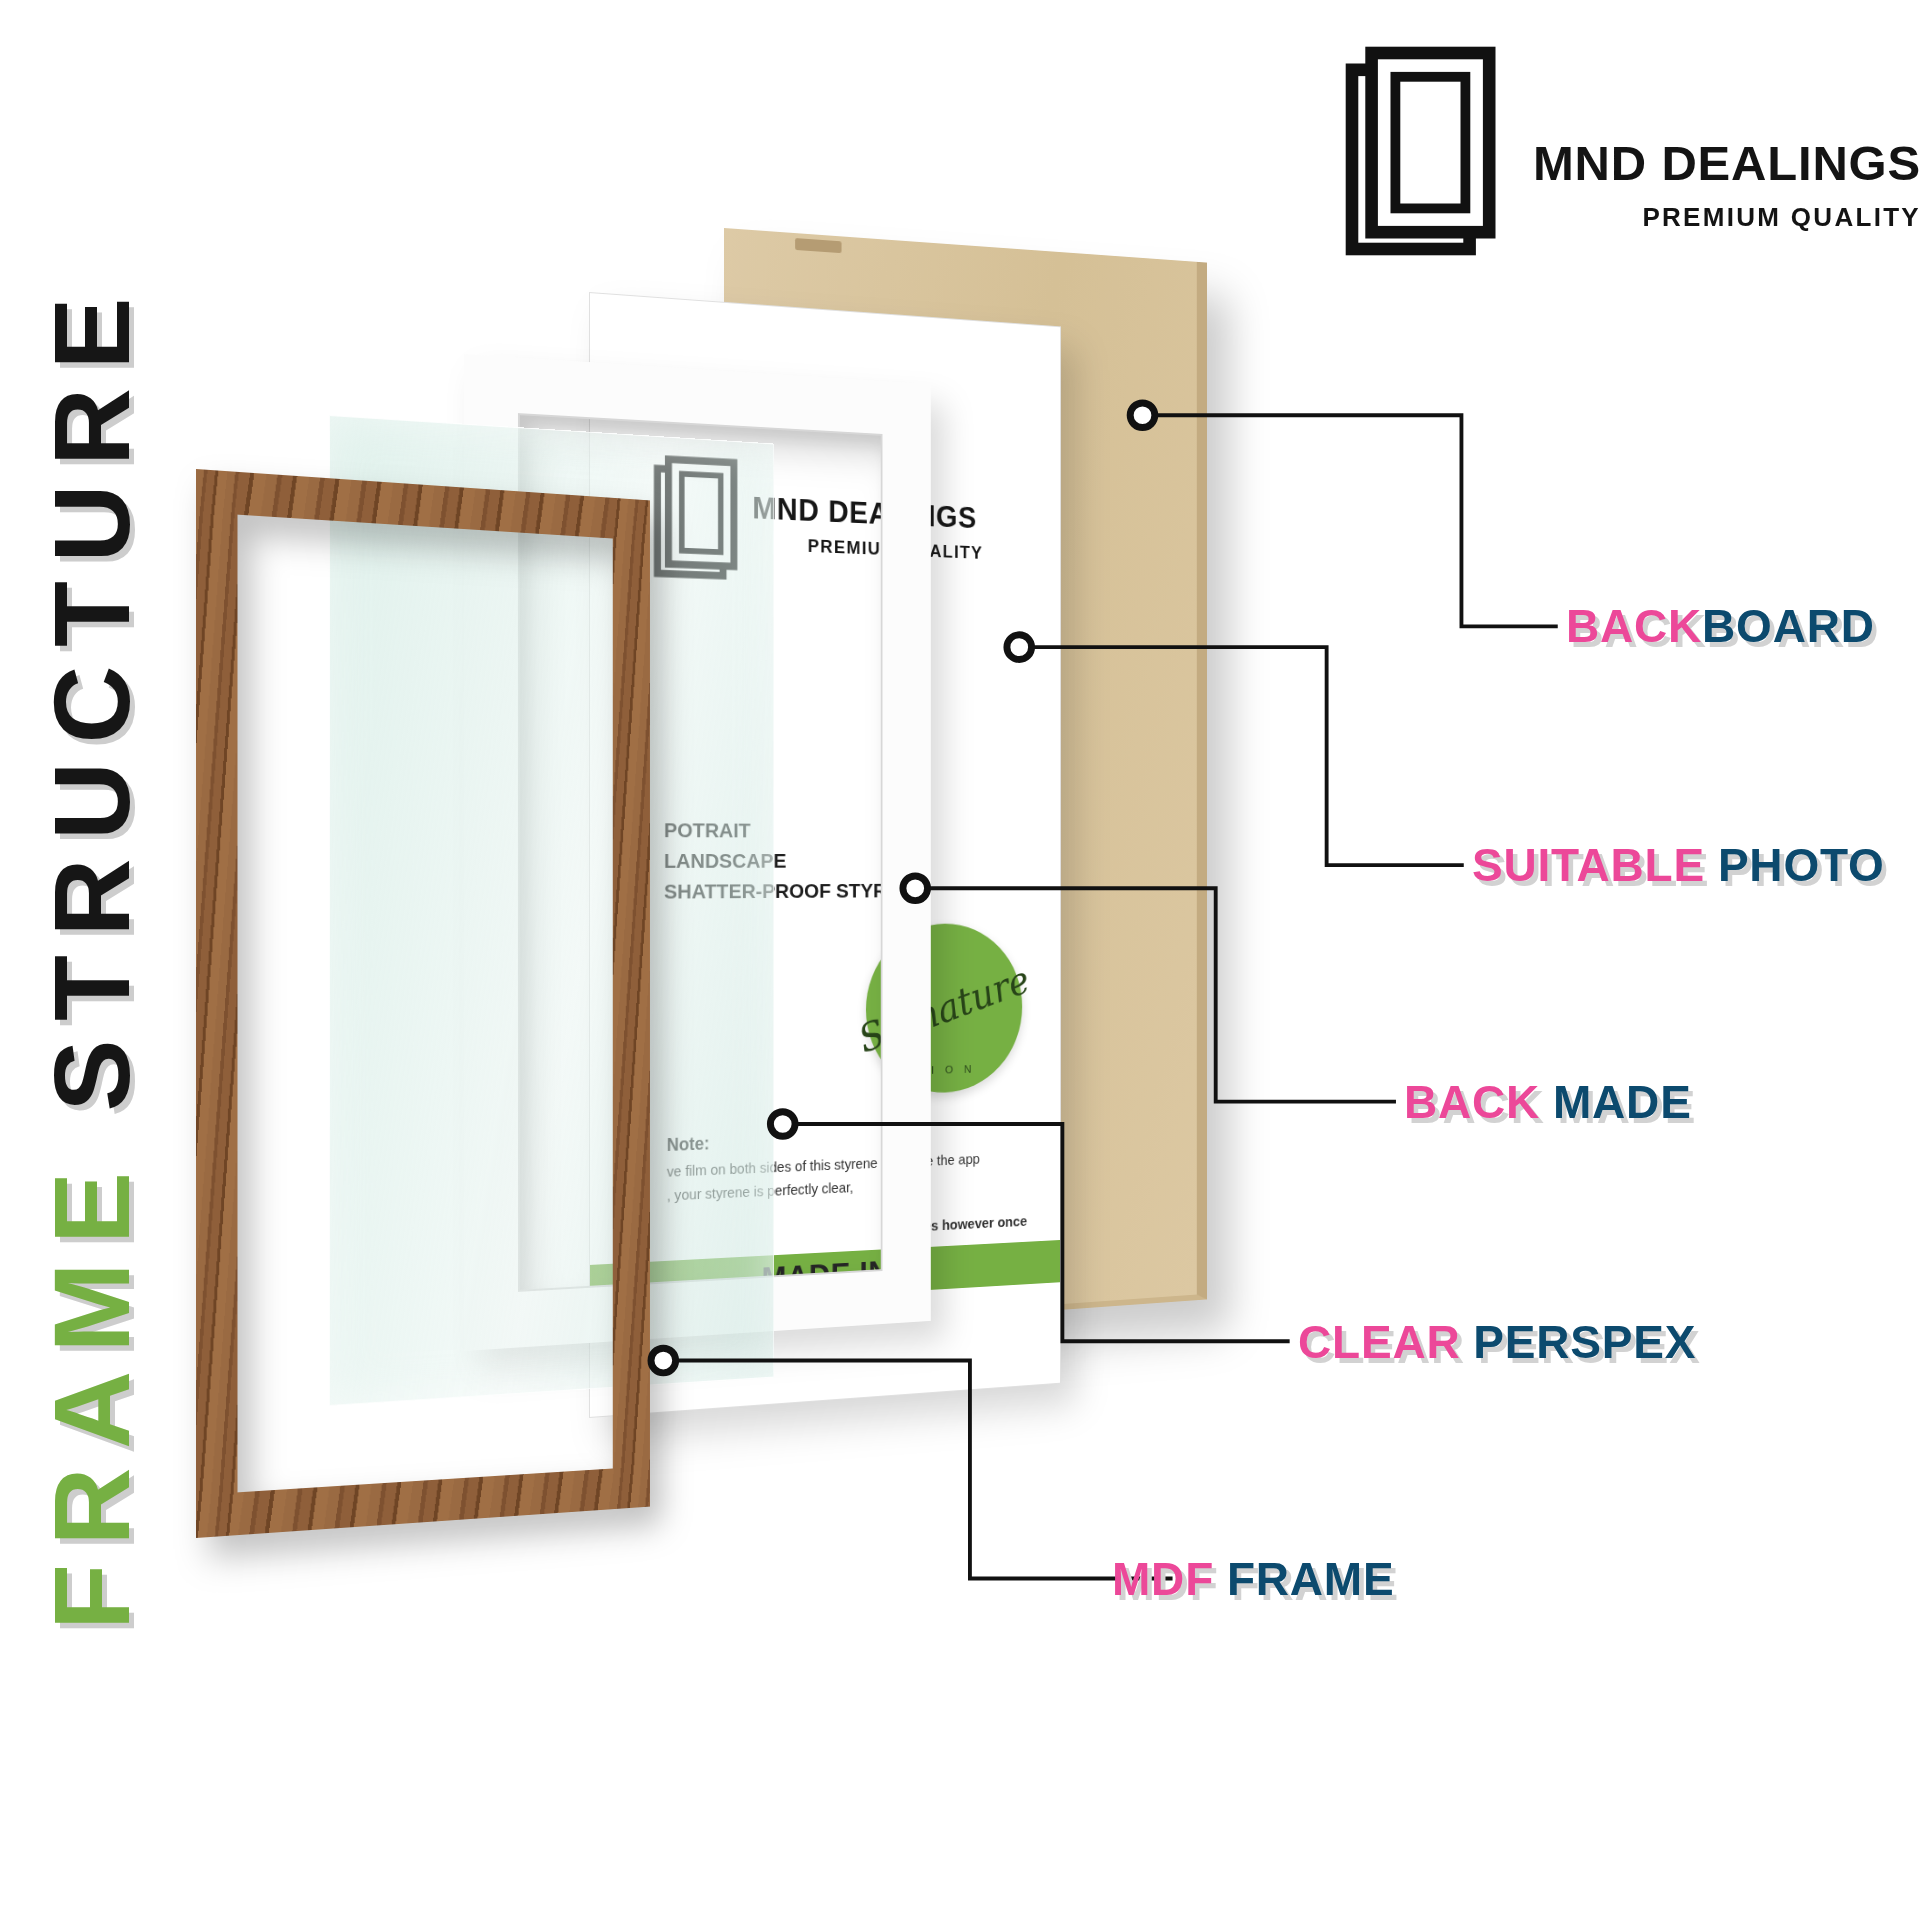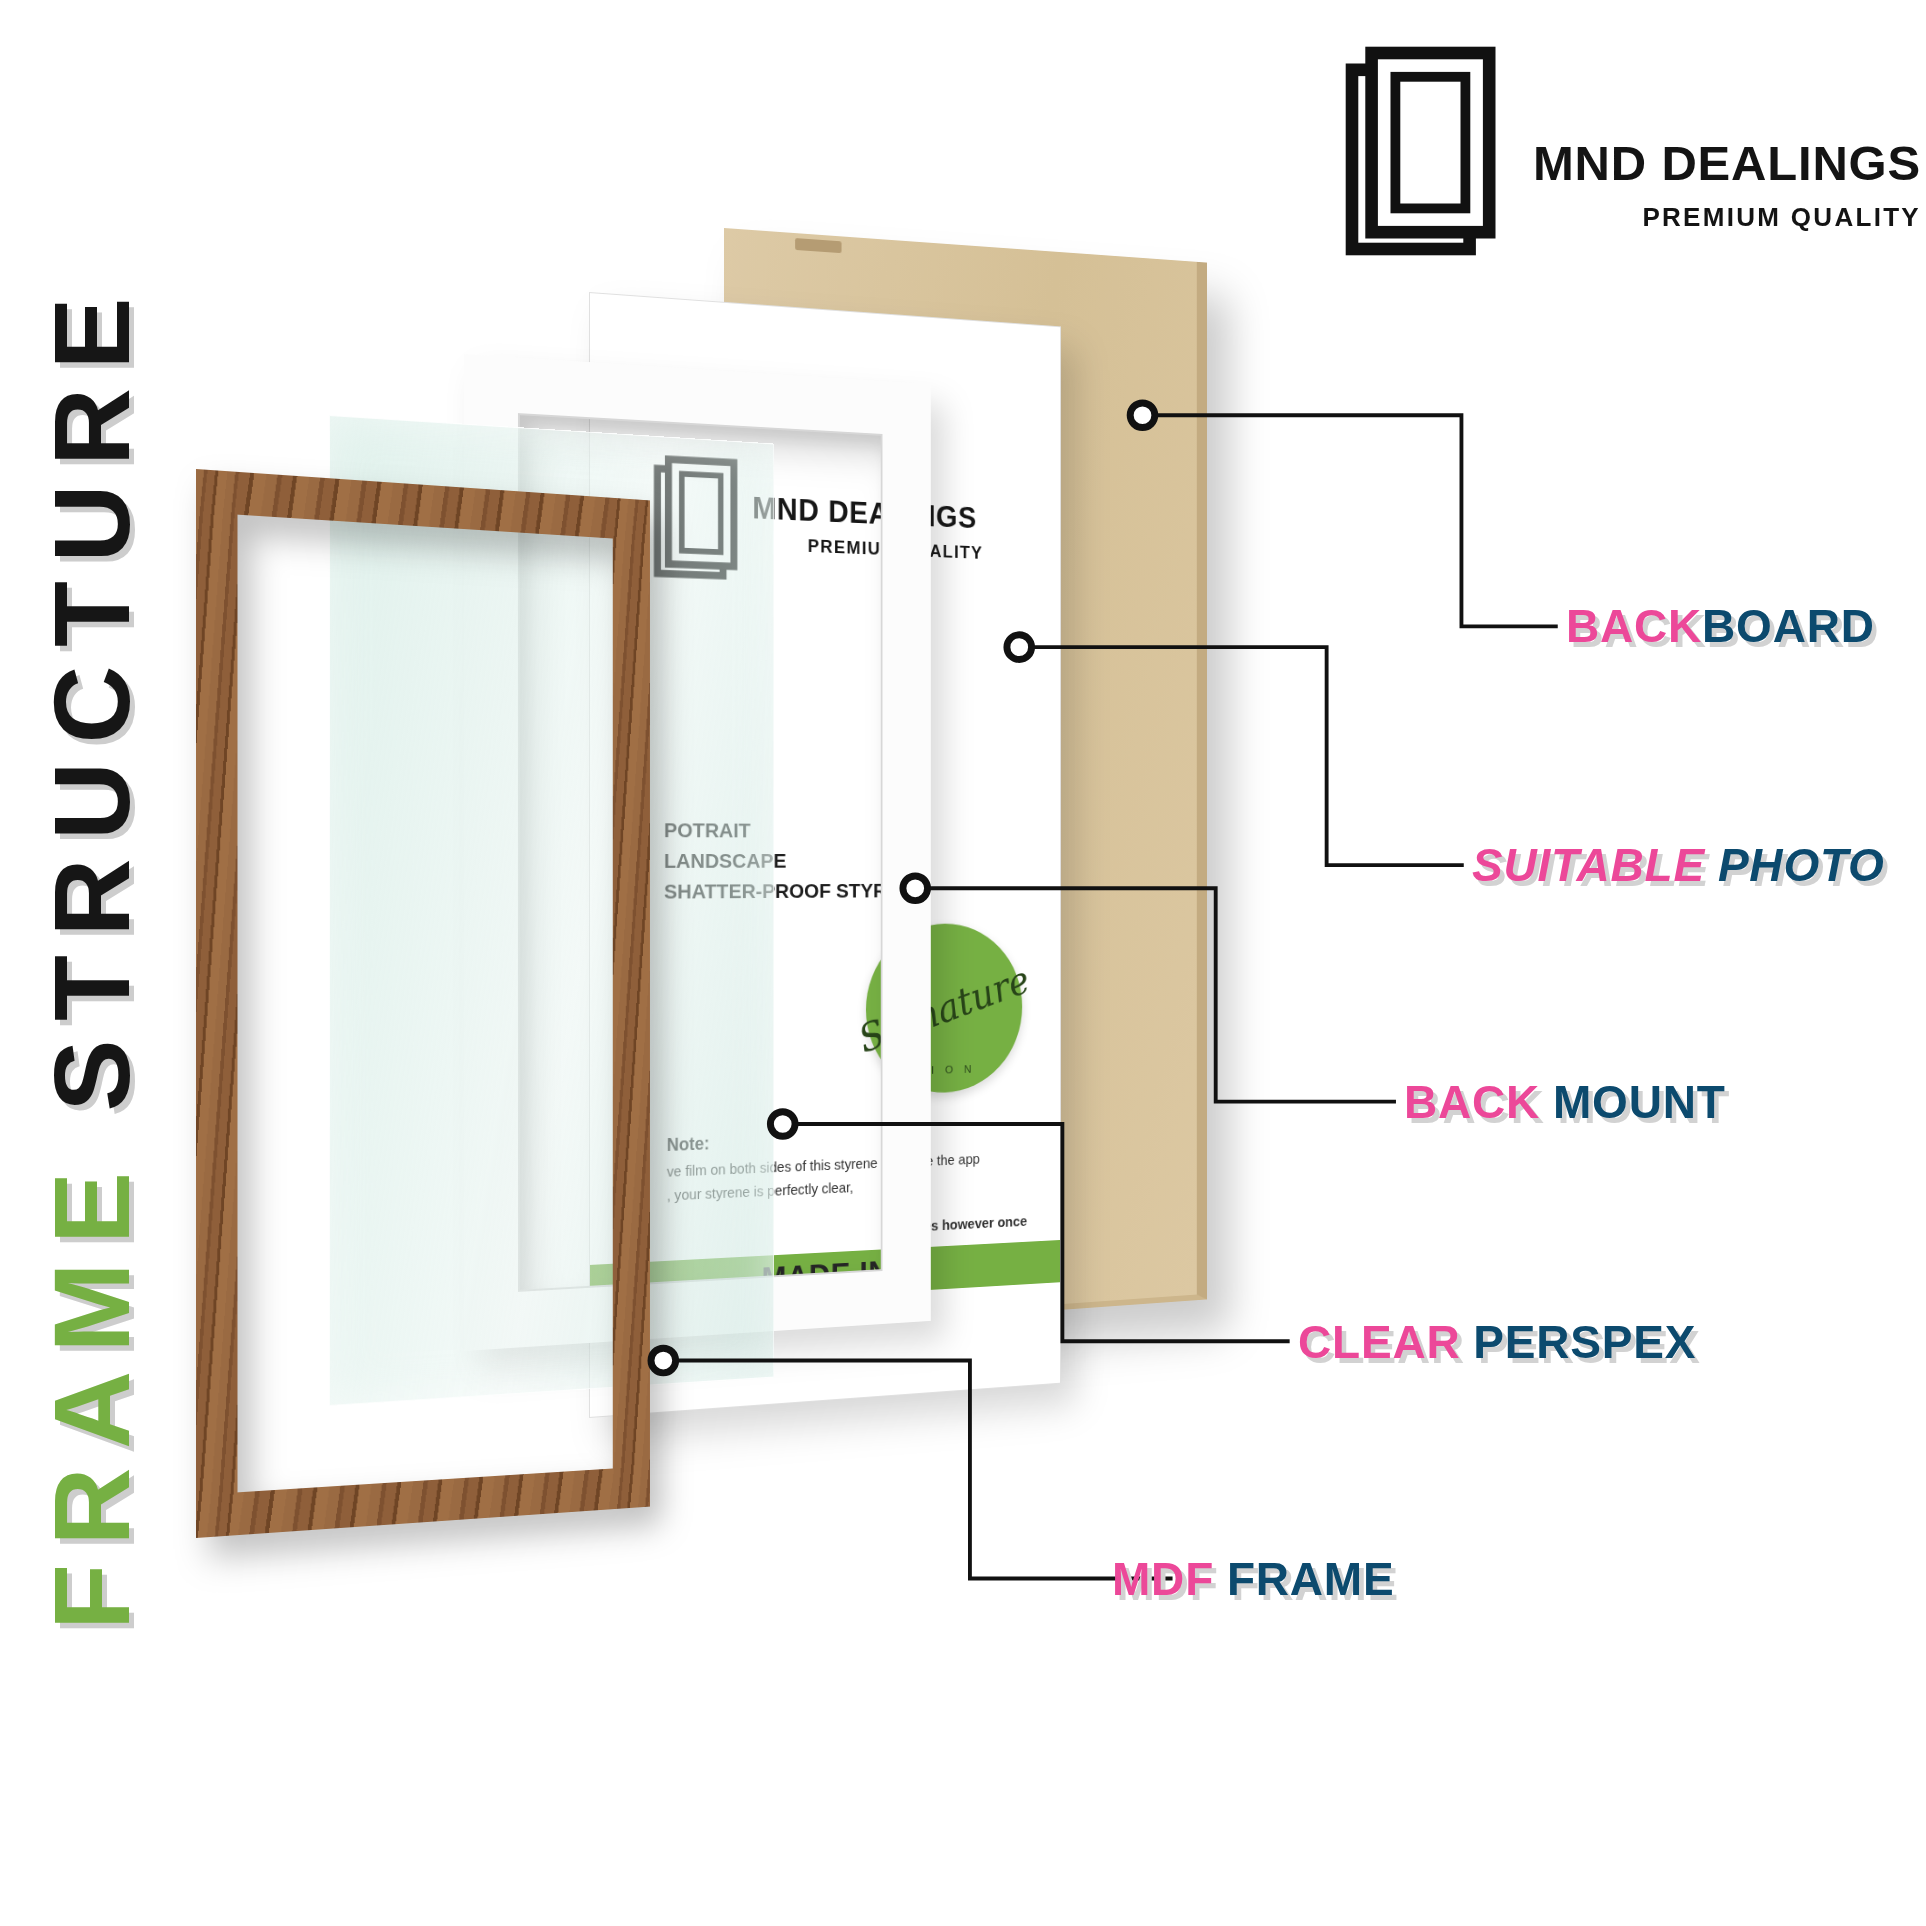--- a/index.html
+++ b/index.html
@@ -91,21 +91,21 @@
 
   .callout-label {
     position:absolute; transform:translateY(-50%); z-index:70;
     font-size:46px; font-weight:bold; letter-spacing:0.8px; white-space:nowrap;
     text-shadow:4.6px 4.6px 0 #d2d2d2;
   }
   .callout-label .g { color:#ec4899; margin-right:0.28em; }
   .callout-label .k { color:#0c4a6e; }
   .lbl-backboard .g { margin-right:0; }
   .lbl-backboard { left:1566px; top:626px; }
-  .lbl-photo     { left:1472px; top:865px;font-style:italic; }
+  .lbl-photo     { left:1472px; top:865px; }
   .lbl-mount     { left:1404px; top:1102px; }
   .lbl-perspex   { left:1298px; top:1342px; }
   .lbl-frame     { left:1112px; top:1579px; }
 </style>
 </head>
 <body>
 
 <div class="canvas">
 
   <div class="side-title"><span class="w-frame">FRAME</span><span class="w-structure">STRUCTURE</span></div>
@@ -168,20 +168,20 @@
     <circle cx="1323" cy="840" r="16"></circle>
     <circle cx="1188" cy="1153" r="16"></circle>
     <circle cx="1016" cy="1459" r="16"></circle>
     <circle cx="861" cy="1766" r="16"></circle>
   </svg>
 
   <div class="callout-label lbl-backboard"><span class="g">BACK</span><span class="k">BOARD</span></div>
 
   <div class="callout-label lbl-photo"><span class="g">SUITABLE</span><span class="k">PHOTO</span></div>
 
-  <div class="callout-label lbl-mount"><span class="g">BACK</span><span class="k">MOUNT</span></div>
+  <div class="callout-label lbl-mount"><span class="g">BACK</span><span class="k">MADE</span></div>
 
   <div class="callout-label lbl-perspex"><span class="g">CLEAR</span><span class="k">PERSPEX</span></div>
 
   <div class="callout-label lbl-frame"><span class="g">MDF</span><span class="k">FRAME</span></div>
 
 </div>
 
 
 </body></html>

